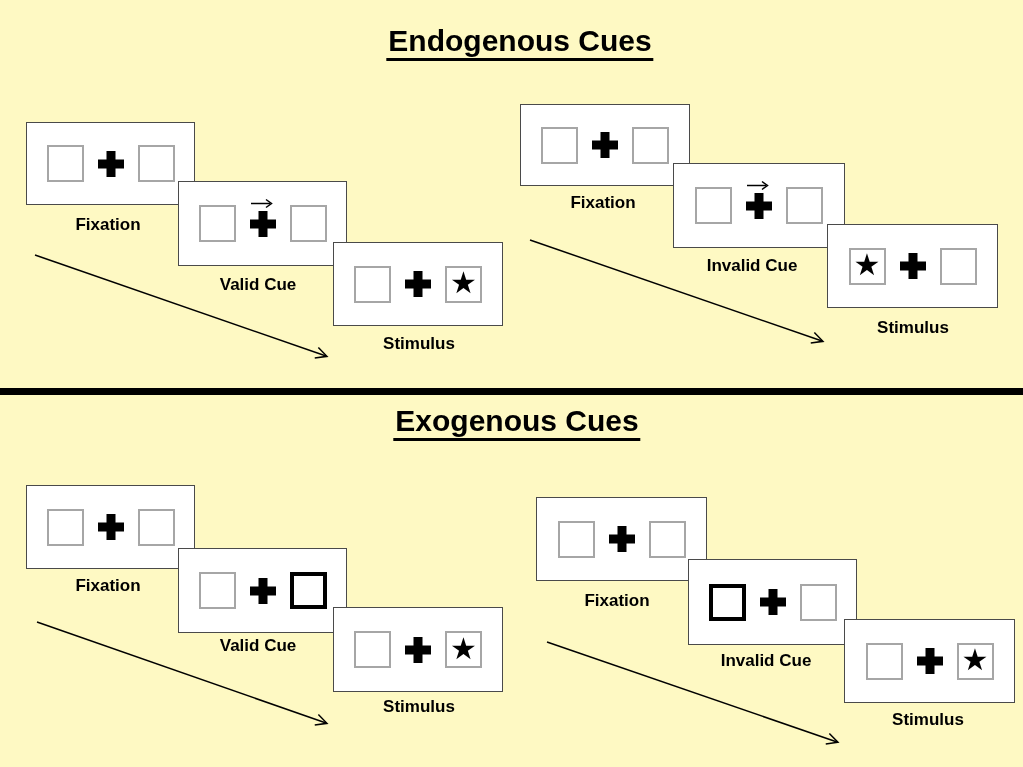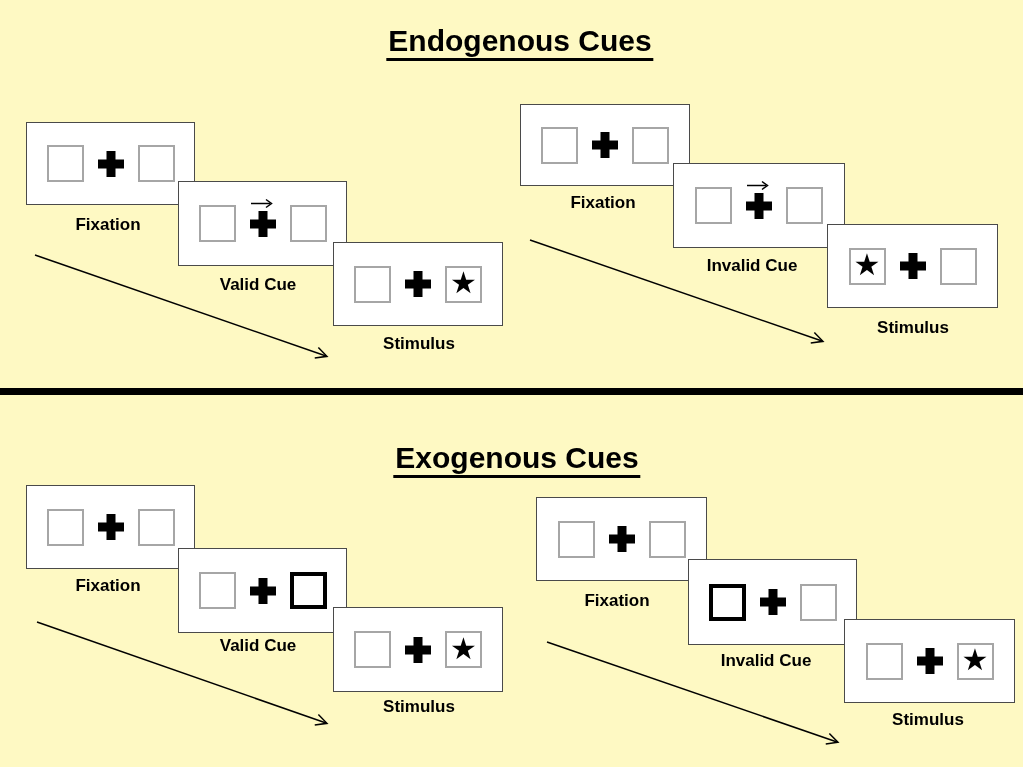--- a/index.html
+++ b/index.html
@@ -57,21 +57,21 @@
       </marker>
     </defs>
     <line x1="35" y1="255" x2="326" y2="356" stroke="#000" stroke-width="1.5" marker-end="url(#ah)"></line>
     <line x1="530" y1="240" x2="822" y2="341" stroke="#000" stroke-width="1.5" marker-end="url(#ah)"></line>
     <line x1="37" y1="622" x2="326" y2="723" stroke="#000" stroke-width="1.5" marker-end="url(#ah)"></line>
     <line x1="547" y1="642" x2="837" y2="742" stroke="#000" stroke-width="1.5" marker-end="url(#ah)"></line>
   </svg>
 
   <div class="title" style="left:520px; top:24px;">Endogenous Cues</div>
   <div class="divider"></div>
-  <div class="title" style="left:517px; top:441px;">Exogenous Cues</div>
+  <div class="title" style="left:517px; top:404px;">Exogenous Cues</div>
 
   <div class="panel" style="left:26px; top:122px; width:169px; height:83px;">
     <span class="sq"></span>
     <span class="plus"></span>
     <span class="sq"></span>
   </div>
   <div class="label" style="left:108px; top:216px;">Fixation</div>
 
   <div class="panel" style="left:178px; top:181px; width:169px; height:85px;">
     <span class="sq"></span>

